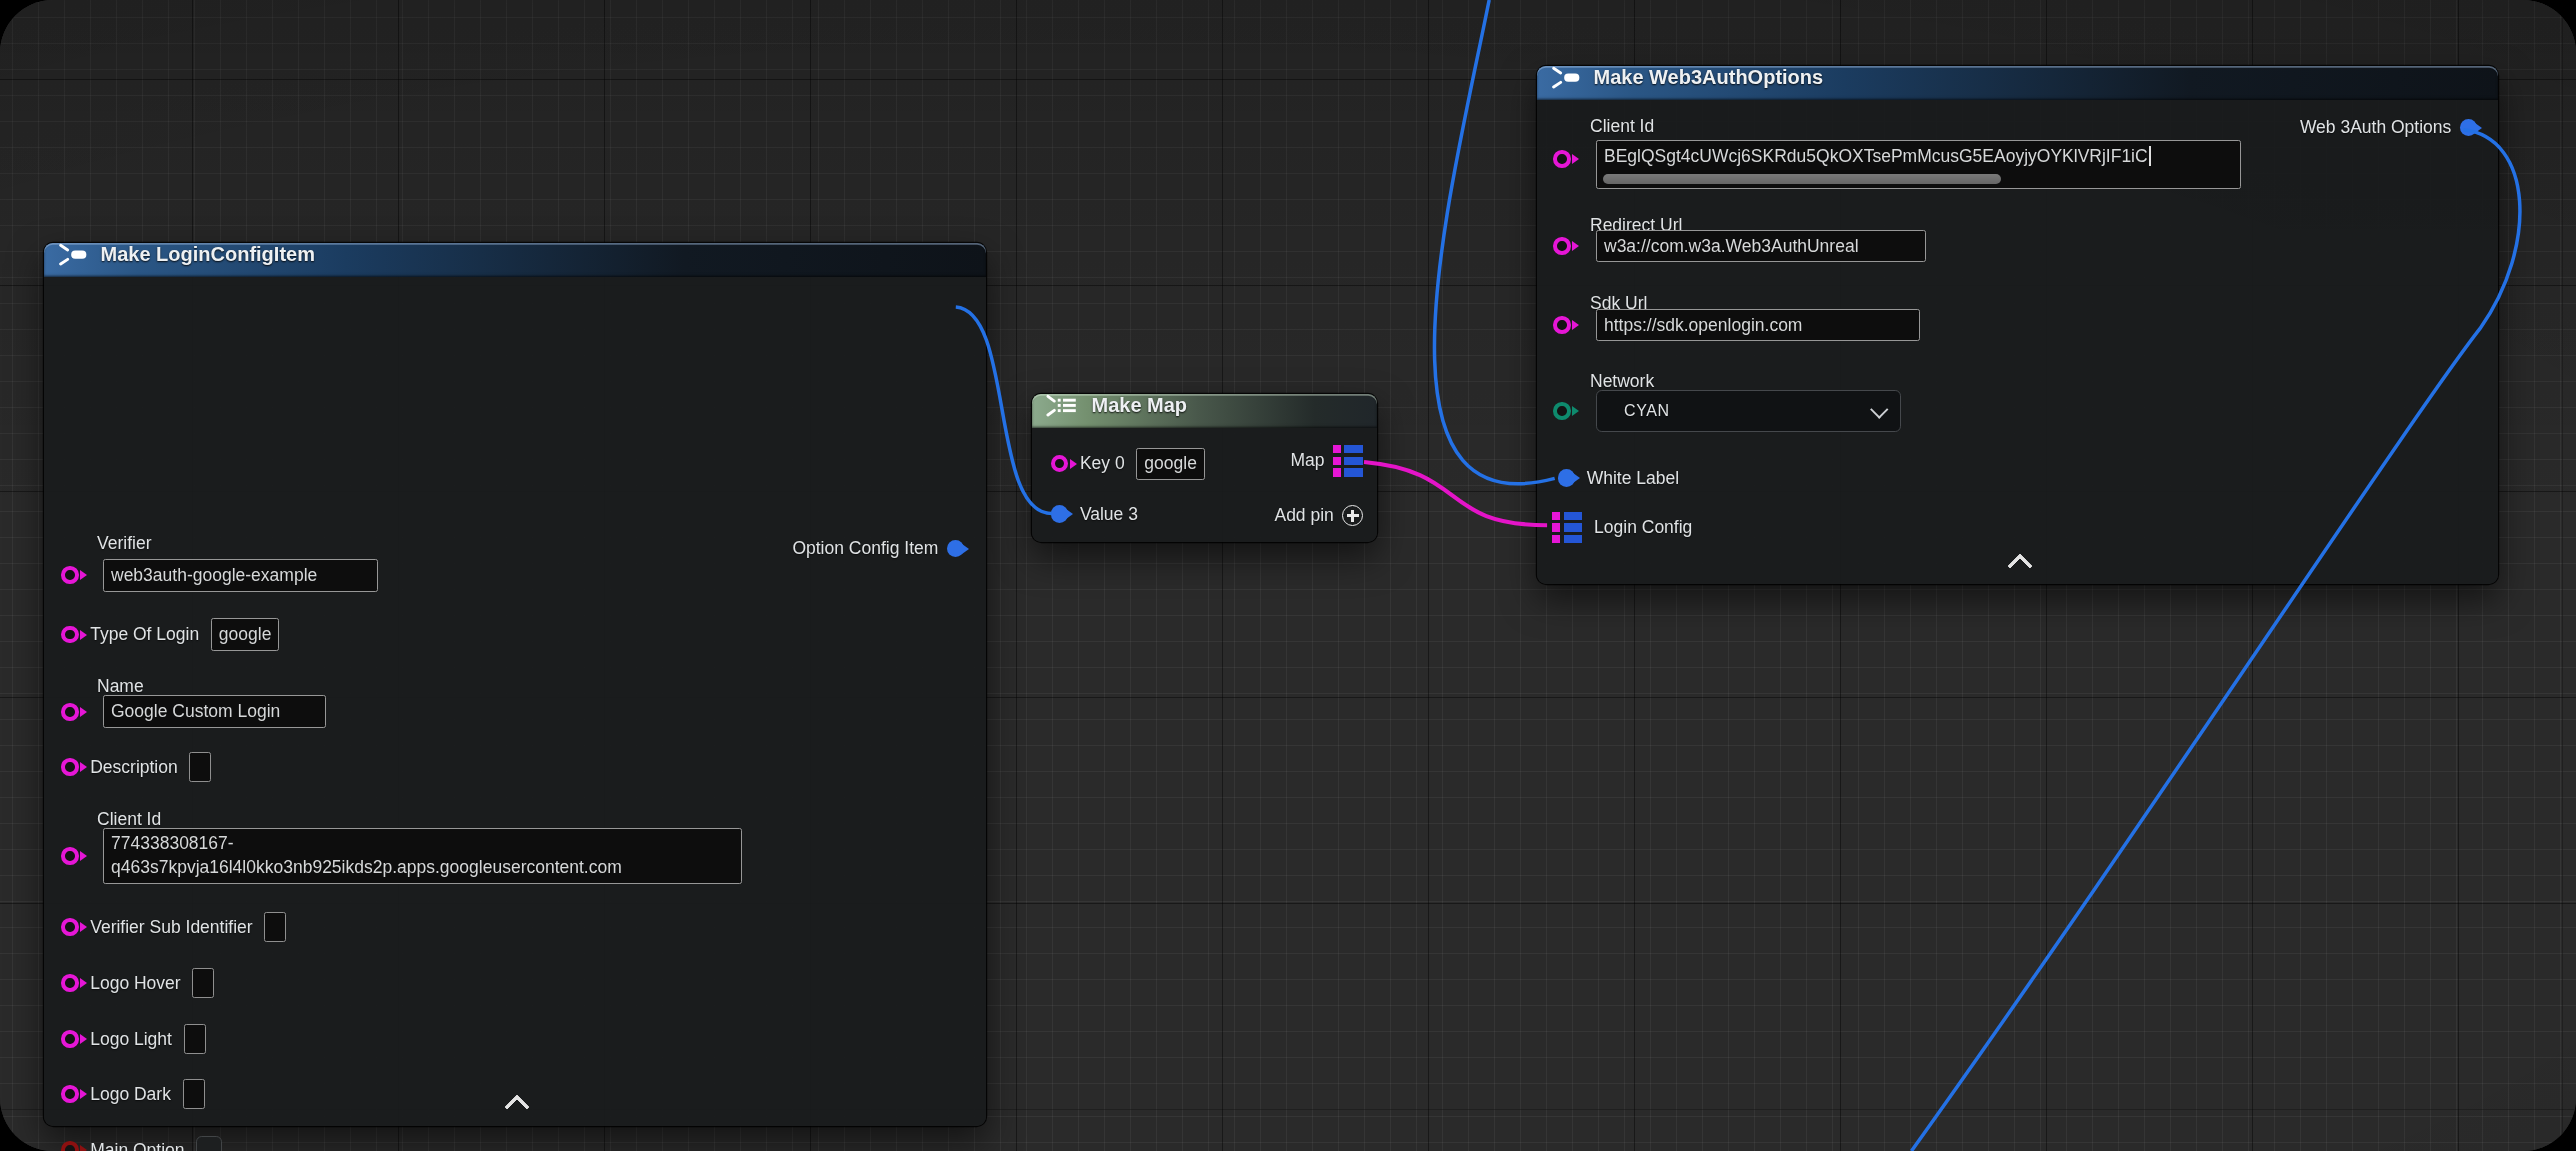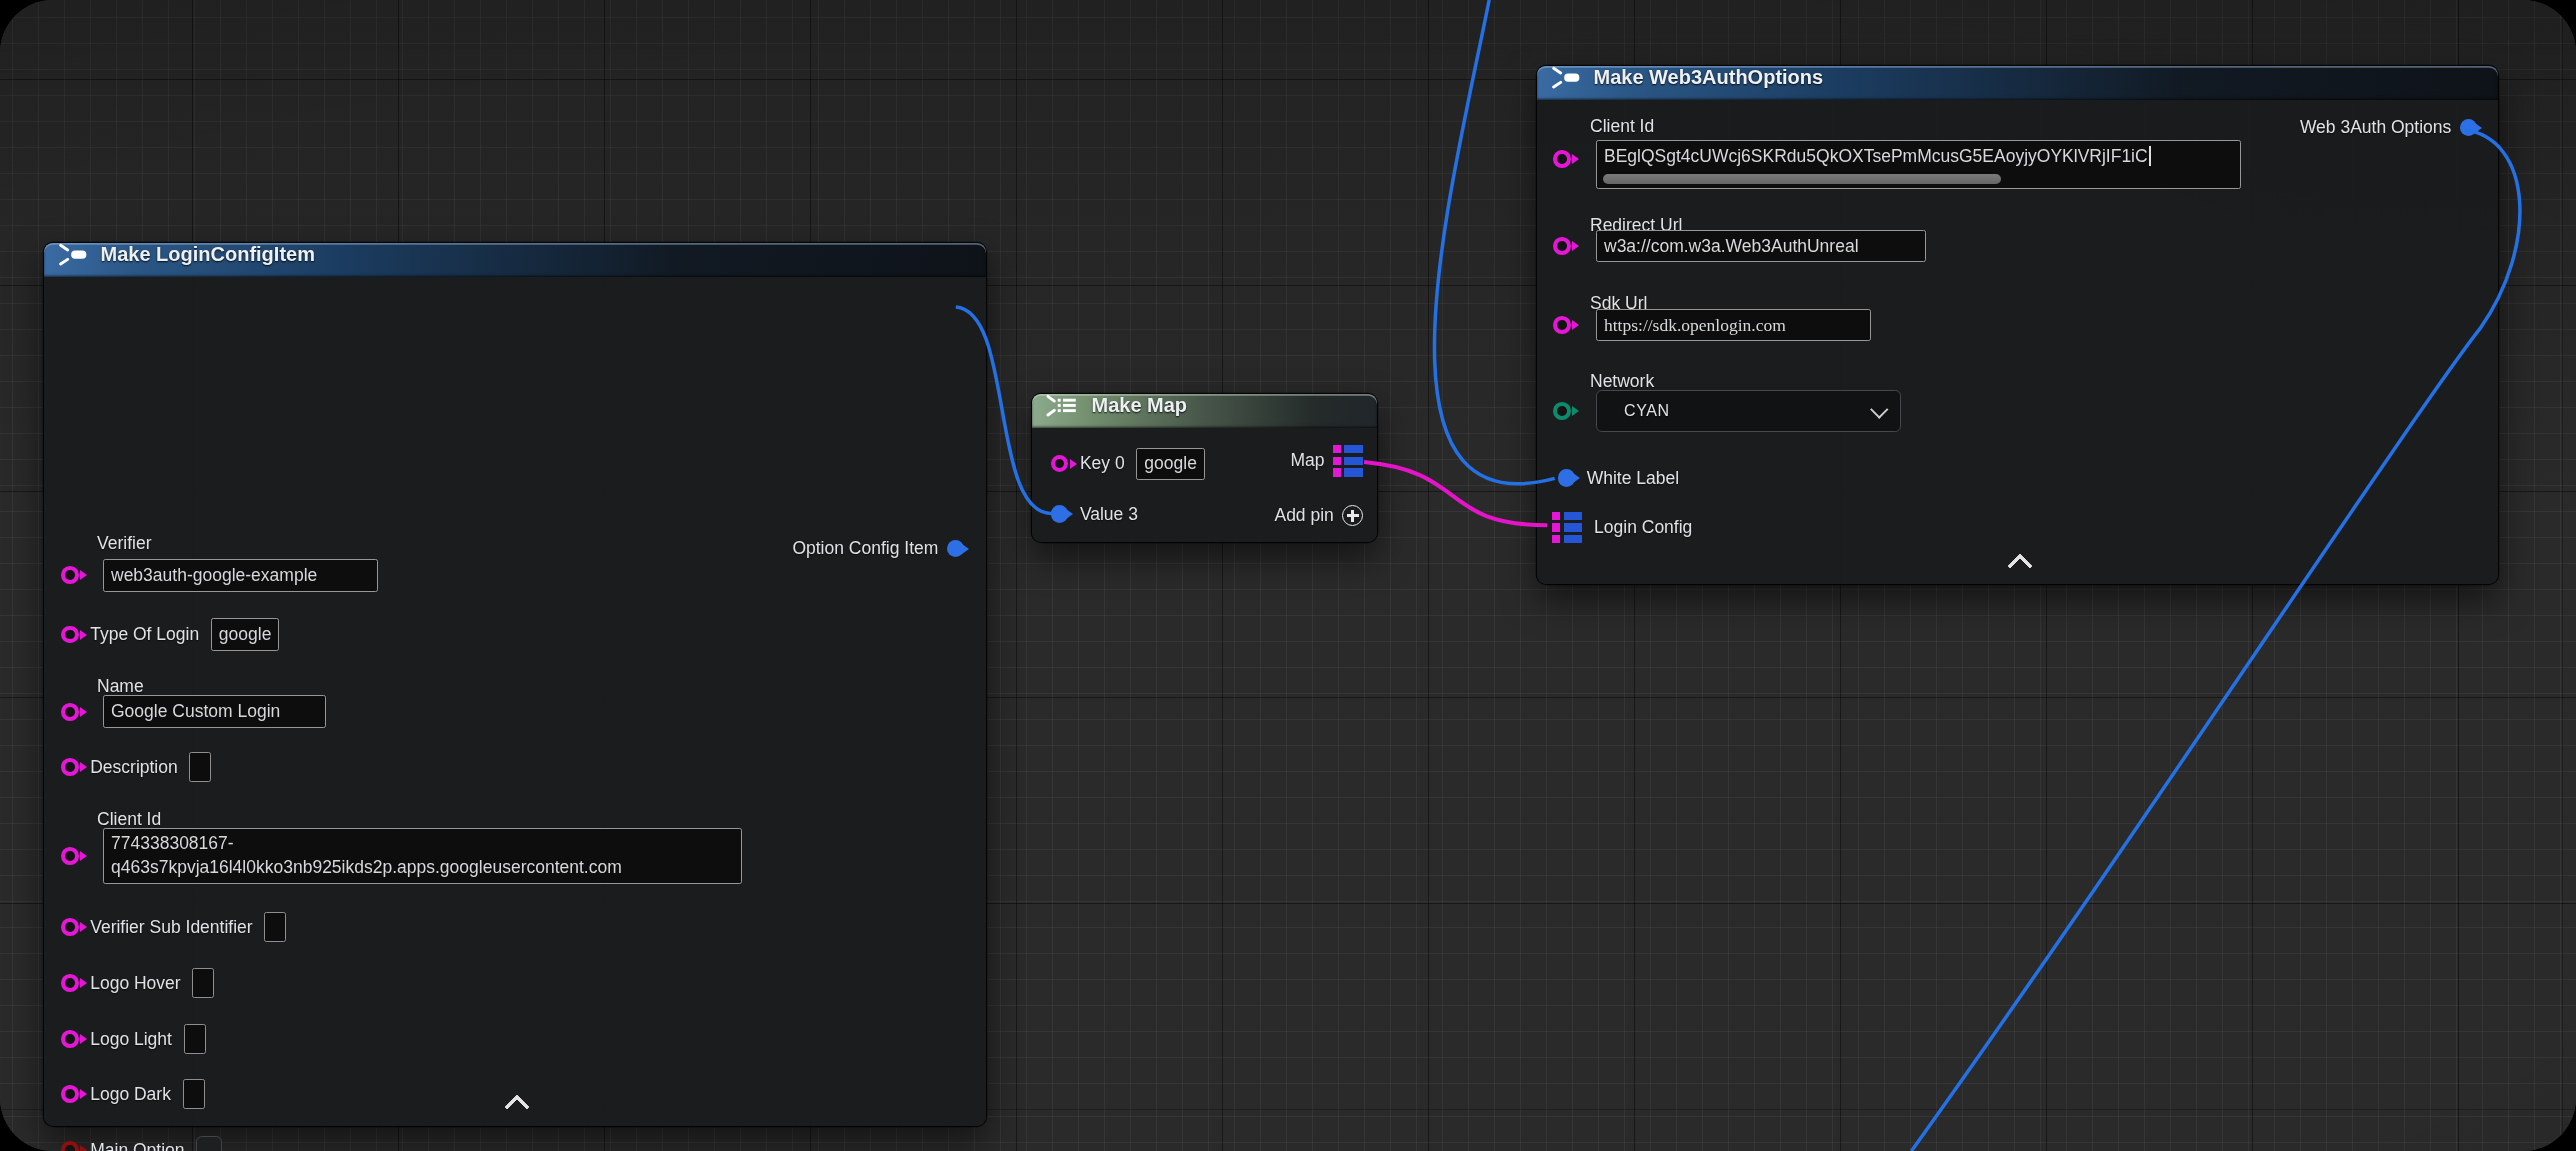--- a/index.html
+++ b/index.html
@@ -225,21 +225,21 @@
     </div>
 
     <span class="lab above" style="left:53px;top:149px;">Redirect Url</span>
     <span class="pin ring str abs" style="left:16.4px;top:171px;"></span>
     <div class="field abs" style="left:59px;top:164px;width:330px;height:32px;">
       <span>w3a://com.w3a.Web3AuthUnreal</span>
     </div>
 
     <span class="lab above" style="left:53px;top:227px;">Sdk Url</span>
     <span class="pin ring str abs" style="left:16.4px;top:250px;"></span>
-    <div class="field abs" style="left:59px;top:243px;width:275px;height:32px;font-family:Liberation Serif, serif;">
+    <div class="field abs" style="left:59px;top:243px;width:324px;height:32px;">
       <span>https://sdk.openlogin.com</span>
     </div>
 
     <span class="lab above" style="left:53px;top:305px;">Network</span>
     <span class="pin ring enum abs" style="left:16.4px;top:336px;"></span>
     <div class="dropdown" style="left:59px;top:324px;width:305px;height:42px;">
       <span class="lab" style="margin-left:27px;font-size:16px;letter-spacing:0.6px;">CYAN</span>
       <span class="dd-chev"></span>
     </div>
 

